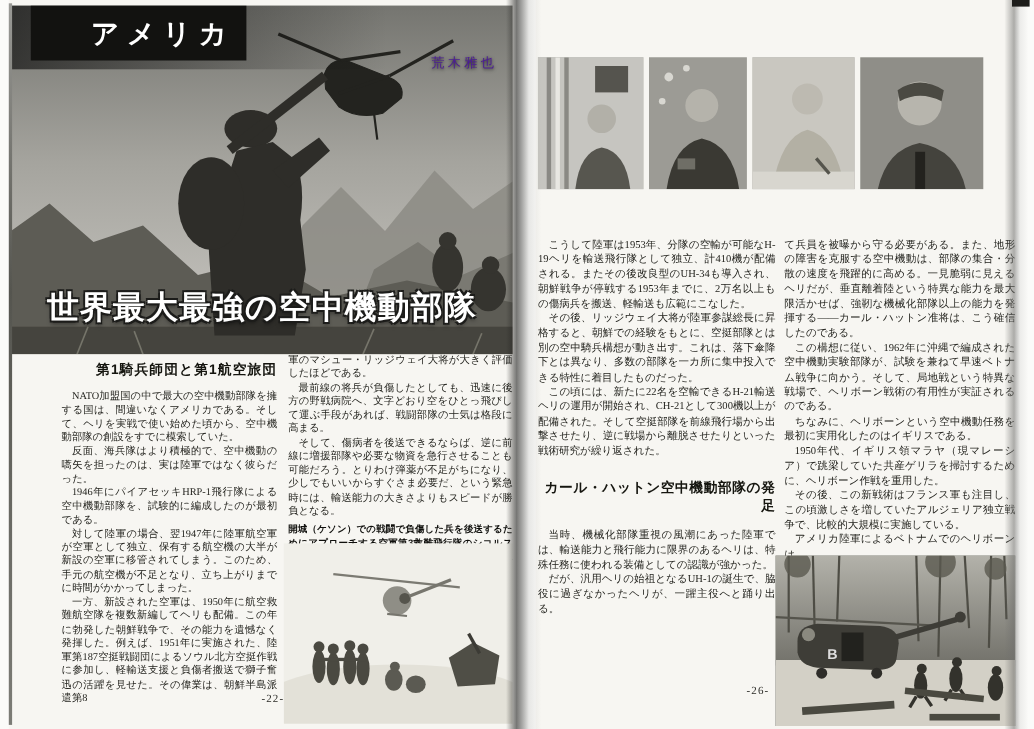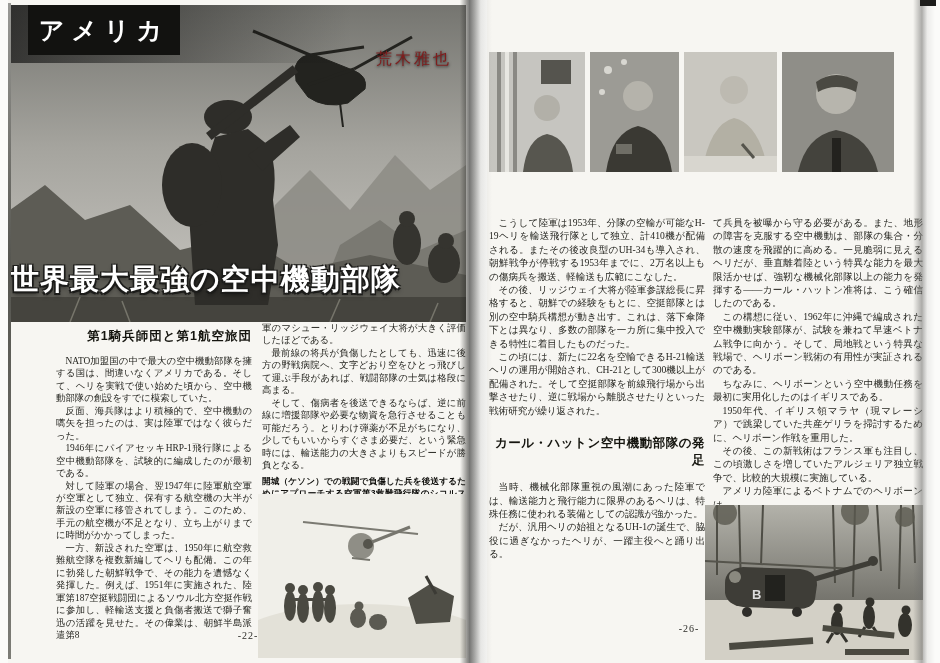--- a/index.html
+++ b/index.html
@@ -16,24 +16,24 @@
     background:linear-gradient(180deg,#9a9a96,#55554f 40%,#7c7c76);}
   .scan-mark{position:absolute;left:920px;top:0;width:16px;height:6px;background:#1d1d1b;}
 
   
   .main-photo{position:absolute;left:2px;top:5px;width:456px;height:317px;overflow:hidden;background:#9a9993;}
   .main-photo svg{display:block;}
   .topfade{position:absolute;left:0;top:0;width:456px;height:58px;
     background:linear-gradient(90deg,rgba(10,10,10,.65),rgba(10,10,10,.25) 45%,rgba(10,10,10,0) 75%);}
   .region-label{position:absolute;left:18px;top:0;width:152px;height:50px;background:#121210;
     color:#fff;font-family:"Liberation Sans",sans-serif;font-weight:bold;font-size:25px;letter-spacing:7px;
-    display:flex;align-items:center;justify-content:center;}
-  .author{position:absolute;right:14px;top:44px;color:#7f1d1d;font-family:"Liberation Sans",sans-serif;
-    font-size:16px;letter-spacing:3px;text-shadow:0 1px 3px rgba(0,0,0,.8);}
-  .headline{position:absolute;left:0;top:255px;width:456px;
+    display:flex;align-items:center;justify-content:center;padding-left:44px;}
+  .author{position:absolute;right:14px;top:44px;color:#4c1d95;font-family:"Liberation Sans",sans-serif;
+    font-size:12px;letter-spacing:3px;text-shadow:0 1px 3px rgba(0,0,0,.8);}
+  .headline{position:absolute;left:0;top:255px;width:456px;text-align:center;
     font-family:"Liberation Sans",sans-serif;font-weight:bold;font-size:29px;letter-spacing:1px;color:#fff;
     text-shadow:-1.5px -1.5px 0 #1c1c1a,1.5px -1.5px 0 #1c1c1a,-1.5px 1.5px 0 #1c1c1a,1.5px 1.5px 0 #1c1c1a,0 3px 4px rgba(0,0,0,.55);}
 
   
   .col p{margin:0;text-indent:1em;text-align:justify;}
   .col p.cont{text-indent:0;}
   .body-l p{font-size:9.4px;line-height:12.45px;}
   .body-r p{font-size:9.6px;line-height:13.4px;}
   .sec-h{margin:0 0 10px 0;font-family:"Liberation Sans",sans-serif;font-weight:bold;
     font-size:12.5px;letter-spacing:1px;text-align:right;color:#15150f;}

